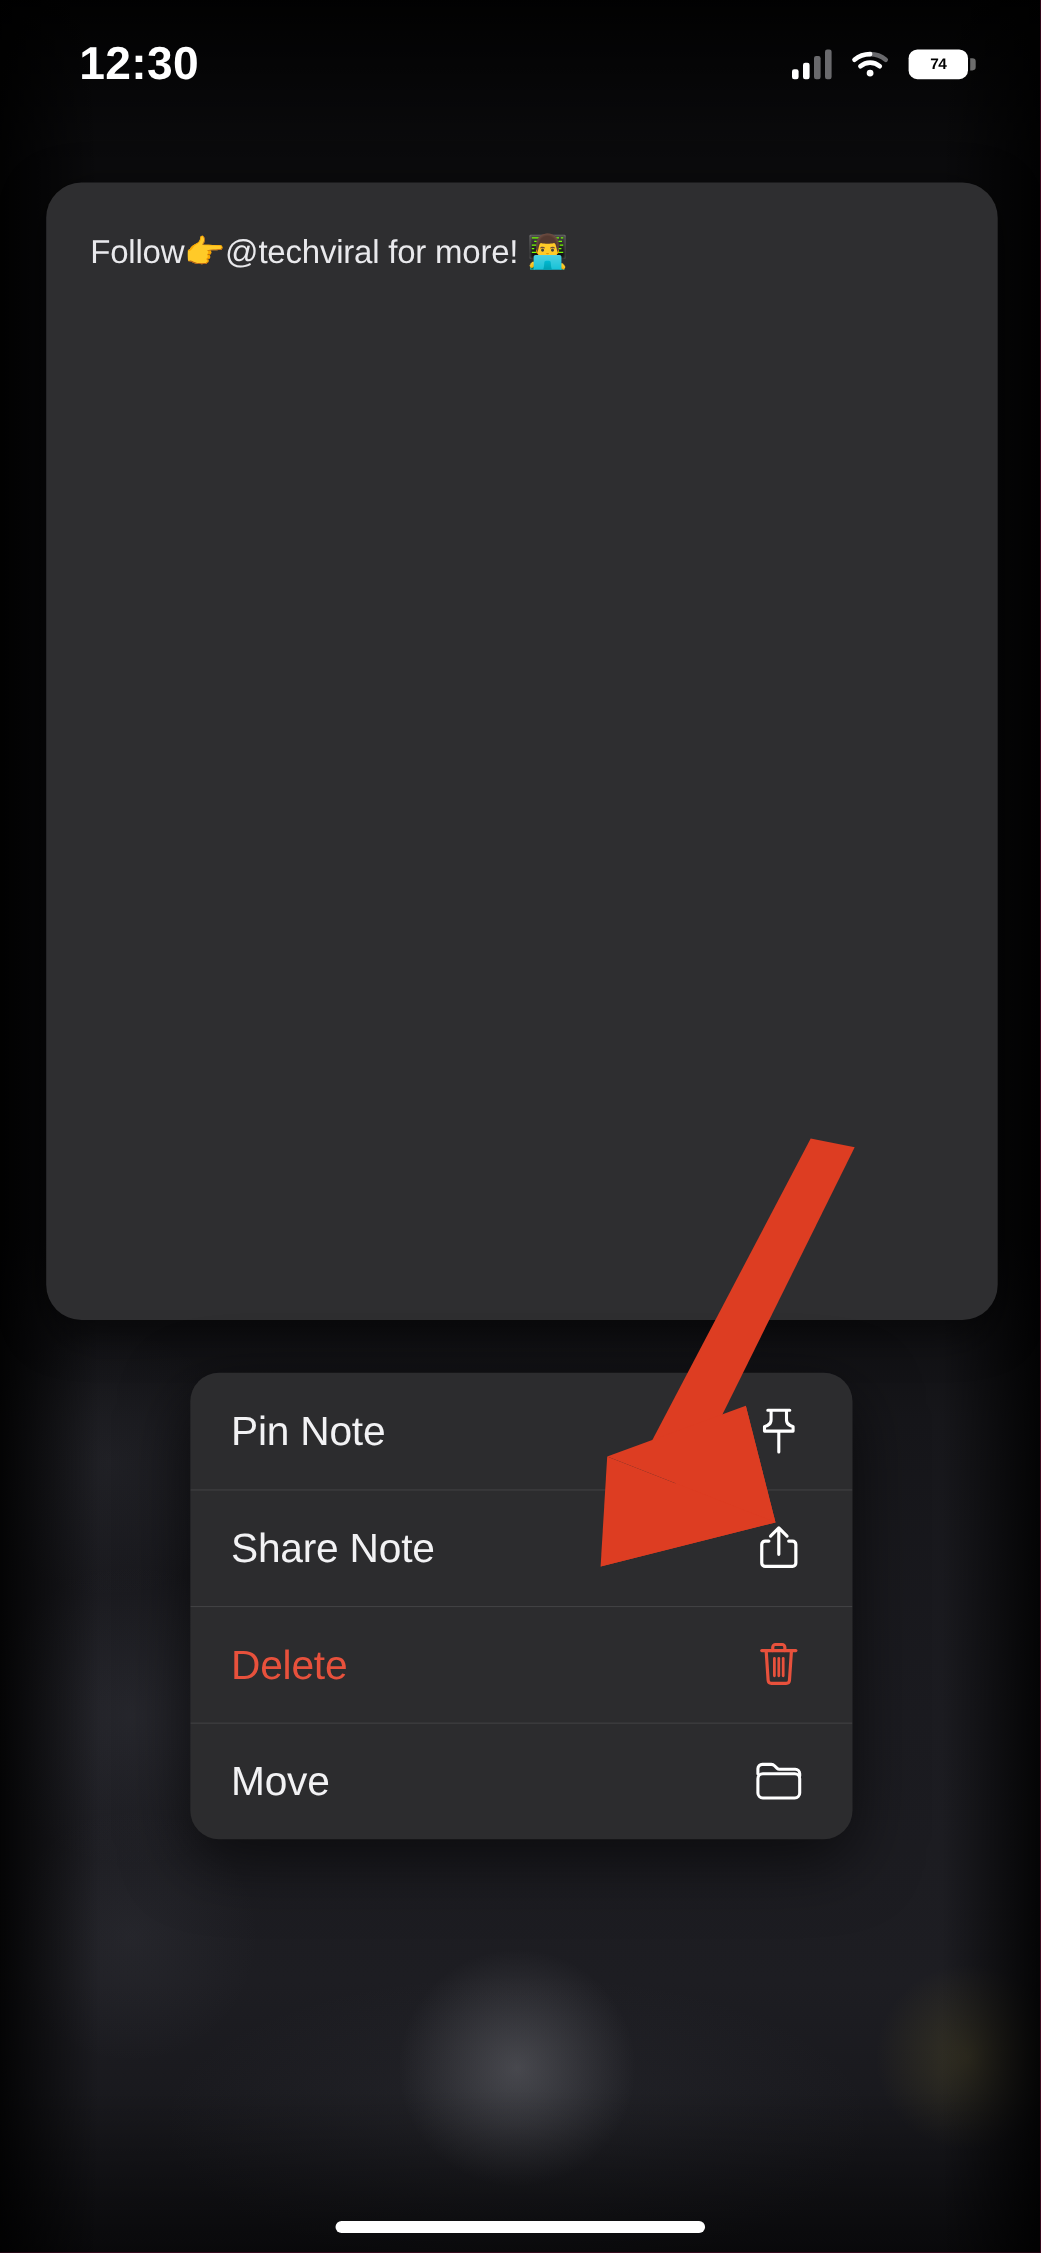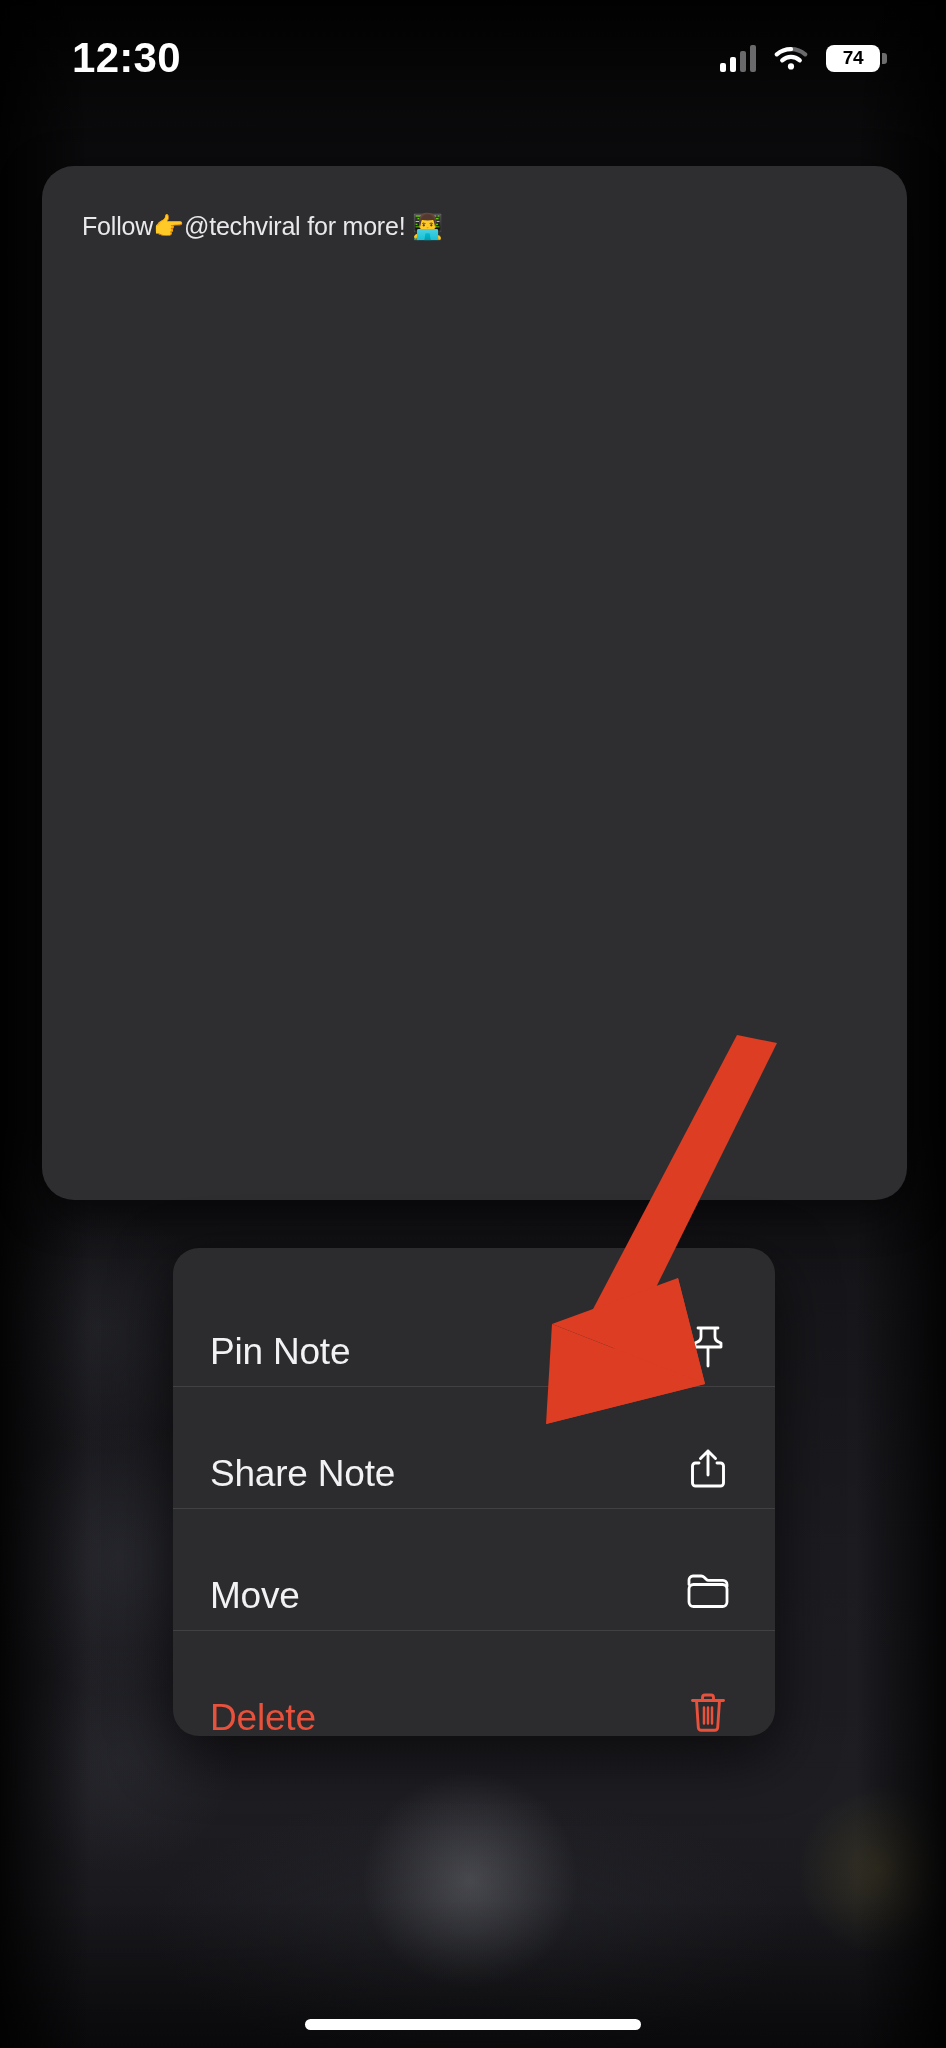--- a/index.html
+++ b/index.html
@@ -52,51 +52,51 @@
   .bars i { display:block; width:6px; border-radius:2px; background:#fff; }
   .bars i:nth-child(1){ height:9px; }
   .bars i:nth-child(2){ height:15px; }
   .bars i:nth-child(3){ height:21px; background:#6a6a6d; }
   .bars i:nth-child(4){ height:27px; background:#6a6a6d; }
   .wifi { width:34px; height:26px; position:relative; }
   .battery {
     width:54px; height:27px; border-radius:8px; background:#fff;
     display:flex; align-items:center; justify-content:center; position:relative;
   }
-  .battery .pct { color:#000; font-size:19px; font-weight:700; letter-spacing:-0.4px; }
+  .battery .pct { color:#000; font-size:14px; font-weight:700; letter-spacing:-0.4px; }
   .battery:after {
     content:""; position:absolute; right:-7px; top:8px;
     width:5px; height:11px; border-radius:0 3px 3px 0; background:rgba(255,255,255,0.42);
   }
 
   
   #note-card {
     position:absolute; left:42px; top:166px; width:865px; height:1034px;
     background:#2e2e30; border-radius:32px; z-index:20;
     box-shadow:0 10px 40px rgba(0,0,0,0.55);
     overflow:hidden;
   }
   #note-body {
     padding:44px 40px 0 40px;
   }
   #note-text {
-    color:#e9e9ec; font-size:25px; line-height:1.35; letter-spacing:-0.2px;
+    color:#e9e9ec; font-size:30px; line-height:1.35; letter-spacing:-0.2px;
     white-space:nowrap;
   }
 
   
   #context-menu {
     position:absolute; left:173px; top:1248px; width:602px;
     background:#2c2c2e; border-radius:26px; z-index:25;
     overflow:hidden;
     box-shadow:0 18px 60px rgba(0,0,0,0.6);
   }
   .menu-item {
-    height:106px; display:flex; align-items:flex-end; justify-content:space-between;
-    padding:0 44px 0 37px; position:relative;margin-top:16px;
+    height:106px; display:flex; align-items:center; justify-content:space-between;
+    padding:0 44px 0 37px; position:relative;
   }
   .menu-item + .menu-item:before {
     content:""; position:absolute; left:0; right:0; top:0; height:1px;
     background:rgba(255,255,255,0.10);
   }
   .menu-label { color:#f2f2f4; font-size:37px; letter-spacing:-0.2px; line-height:1; }
   .menu-item.destructive .menu-label { color:#e8513c; }
   .menu-icon { width:46px; height:46px; display:flex; align-items:center; justify-content:center; }
   .menu-icon svg { display:block; }
 
@@ -163,38 +163,38 @@
     <div class="menu-item">
       <span class="menu-label">Share Note</span>
       <span class="menu-icon">
         <svg width="40" height="46" viewBox="0 0 40 46">
           <path d="M20 5v24M20 5l-7.5 7.5M20 5l7.5 7.5" fill="none" stroke="#ffffff" stroke-width="2.9" stroke-linecap="round" stroke-linejoin="round"></path>
           <path d="M11 17H7.5a3 3 0 0 0-3 3v17a3 3 0 0 0 3 3h25a3 3 0 0 0 3-3V20a3 3 0 0 0-3-3H29" fill="none" stroke="#ffffff" stroke-width="2.9" stroke-linecap="round"></path>
         </svg>
       </span>
     </div>
 
-    <div class="menu-item">
-      <span class="menu-label">Move</span>
-      <span class="menu-icon">
-        <svg width="46" height="40" viewBox="0 0 46 40">
-          <path d="M4 13.5V9a4 4 0 0 1 4-4h8.2c1.1 0 2.1.4 2.9 1.2l2.4 2.4c.5.5 1.2.8 1.9.8H38a4 4 0 0 1 4 4v2.1" fill="none" stroke="#ffffff" stroke-width="2.8" stroke-linecap="round" stroke-linejoin="round"></path>
-          <rect x="4" y="13.5" width="38" height="22" rx="4.5" fill="none" stroke="#ffffff" stroke-width="2.8"></rect>
-        </svg>
-      </span>
-    </div>
-
     <div class="menu-item destructive">
       <span class="menu-label">Delete</span>
       <span class="menu-icon">
         <svg width="40" height="46" viewBox="0 0 40 46">
           <path d="M4.5 10.5h31" fill="none" stroke="#e8513c" stroke-width="2.9" stroke-linecap="round"></path>
           <path d="M14.5 10.5V7.5a2.5 2.5 0 0 1 2.5-2.5h6a2.5 2.5 0 0 1 2.5 2.5v3" fill="none" stroke="#e8513c" stroke-width="2.9" stroke-linecap="round"></path>
           <path d="M8.5 10.5l1.8 27a3 3 0 0 0 3 2.8h13.4a3 3 0 0 0 3-2.8l1.8-27" fill="none" stroke="#e8513c" stroke-width="2.9" stroke-linejoin="round"></path>
           <path d="M16 17.5v16M24 17.5v16M20 17.5v16" fill="none" stroke="#e8513c" stroke-width="2.5" stroke-linecap="round"></path>
+        </svg>
+      </span>
+    </div>
+
+    <div class="menu-item">
+      <span class="menu-label">Move</span>
+      <span class="menu-icon">
+        <svg width="46" height="40" viewBox="0 0 46 40">
+          <path d="M4 13.5V9a4 4 0 0 1 4-4h8.2c1.1 0 2.1.4 2.9 1.2l2.4 2.4c.5.5 1.2.8 1.9.8H38a4 4 0 0 1 4 4v2.1" fill="none" stroke="#ffffff" stroke-width="2.8" stroke-linecap="round" stroke-linejoin="round"></path>
+          <rect x="4" y="13.5" width="38" height="22" rx="4.5" fill="none" stroke="#ffffff" stroke-width="2.8"></rect>
         </svg>
       </span>
     </div>
   </div>
 
   <svg id="annotation-arrow" viewBox="0 0 946 2048">
     <path d="M737 1035 L777 1043 L625 1350 L581 1332 Z" fill="#DD3D22"></path>
     <path d="M678 1278 L705 1384 L546 1424 Z" fill="#DD3D22"></path>
     <path d="M678 1278 L552 1324 L705 1384 Z" fill="#DD3D22"></path>
     <path d="M552 1324 L705 1384 L546 1424 Z" fill="#DD3D22"></path>

